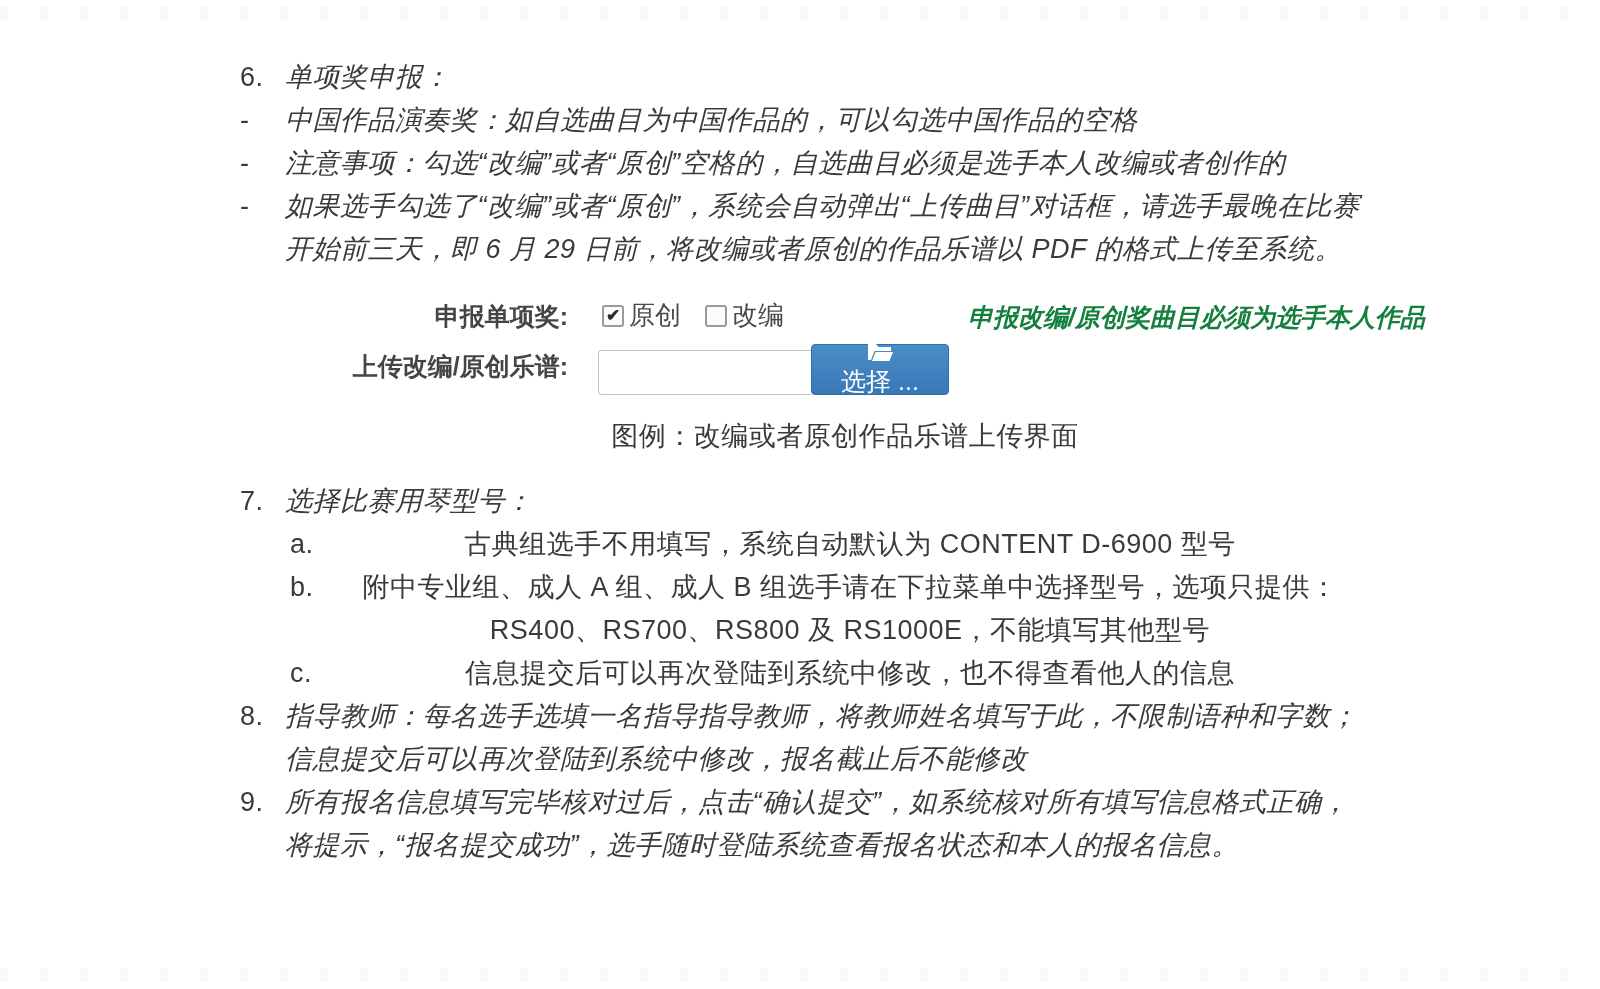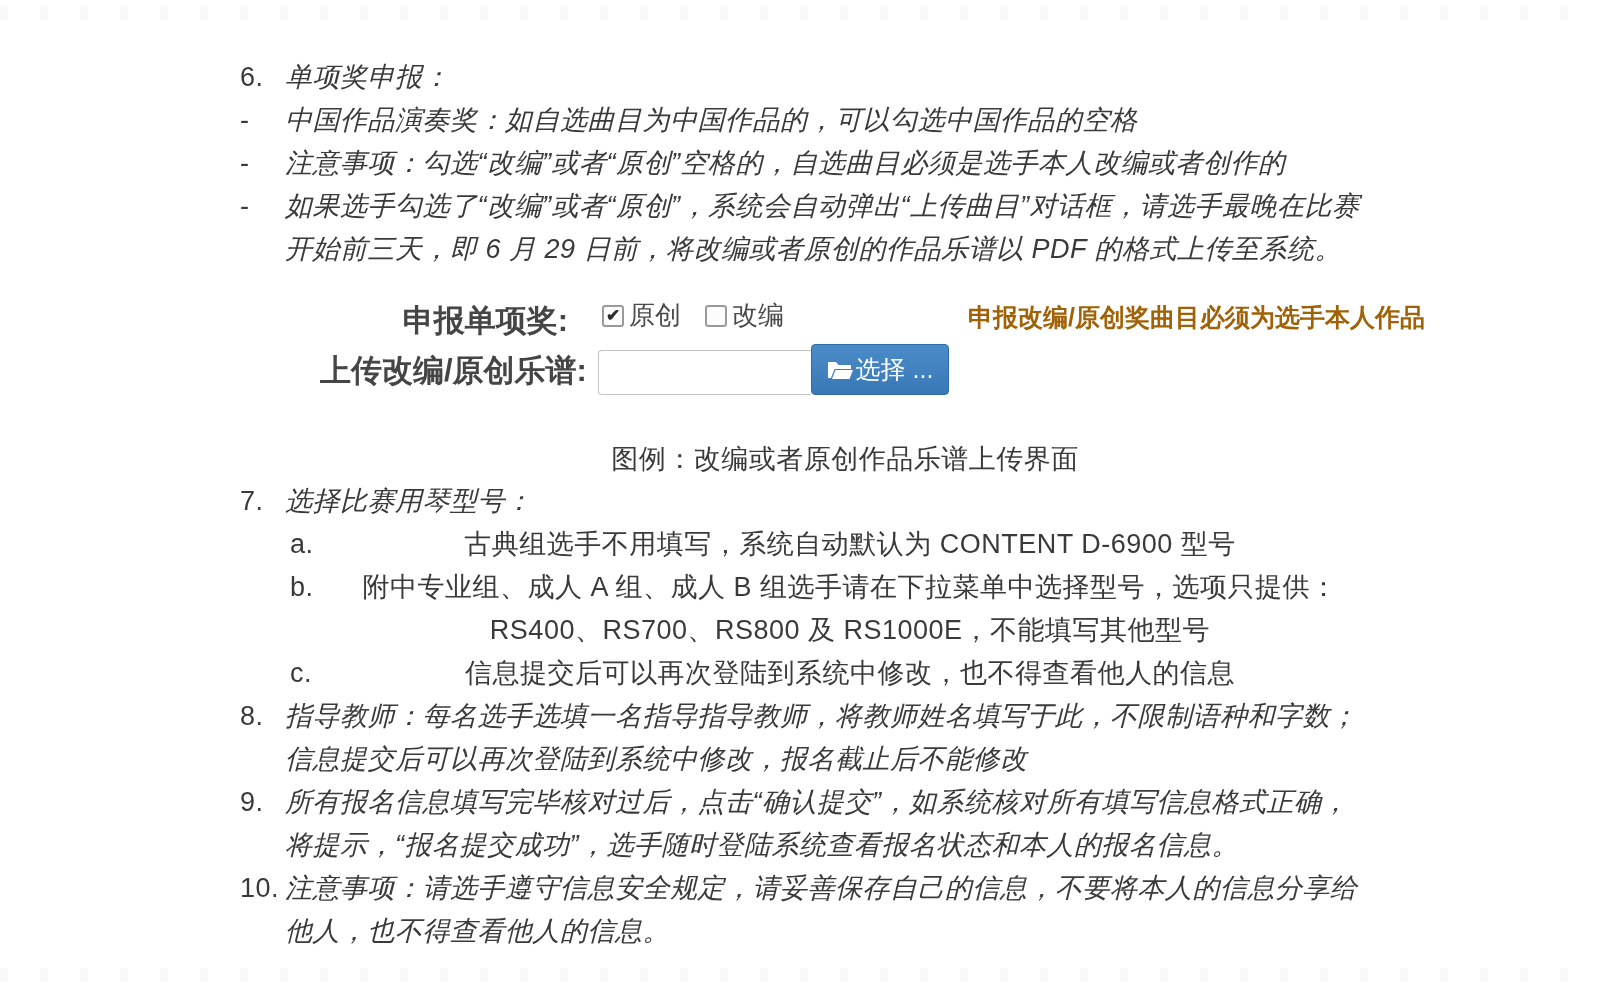--- a/index.html
+++ b/index.html
@@ -32,35 +32,35 @@
     letter-spacing: .5px;
   }
   .num { width: 45px; flex: none; }
   .txt { width: 1085px; font-style: italic; }
   .sub-letter { width: 40px; flex: none; }
   .sub-txt { width: 1040px; text-align: center; }
 
   .caption {
     position: absolute;
     left: 280px;
-    top: 438px;
+    top: 415px;
     width: 1130px;
     text-align: center;
     font-size: 27px;
     line-height: 43px;
     letter-spacing: .5px;
   }
 
   
   .form-label {
     position: absolute;
     left: 320px;
     width: 248px;
     text-align: right;
-    font-size: 31px;
+    font-size: 25px;
     font-weight: bold;
     color: #454545;
     white-space: nowrap;
   }
   .form-label.award { top: 300px; }
   .form-label.upload { top: 350px; }
 
   .checks {
     position: absolute;
     left: 602px;
@@ -87,22 +87,23 @@
     margin-right: 5px;
     line-height: 1;
   }
 
   .form-note {
     position: absolute;
     left: 968px;
     top: 301px;
     font-size: 25px;
     font-weight: bold;
-    color: #a16207;
+    color: #15803d;
     white-space: nowrap;
+    font-style: italic;
   }
 
   .input-group {
     position: absolute;
     left: 598px;
     top: 344px;
     display: flex;
     align-items: flex-end;
     height: 51px;
   }
@@ -128,20 +129,21 @@
     border: 1px solid #2f6da8;
     border-radius: 4px;
     color: #ffffff;
     font-size: 25px;
     font-family: "Liberation Sans", sans-serif;
     display: flex;
     align-items: center;
     justify-content: center;
     gap: 2px;
     cursor: pointer;
+    flex-direction: column;
   }
   .choose-btn svg { display: block; }
 </style>
 </head>
 <body>
 
 <div class="page">
 
   <div class="scan-strip top"></div>
   <div class="scan-strip bottom"></div>
@@ -218,18 +220,14 @@
   <div class="line" style="left:240px; top:695px;">
     <span class="num">8.</span>
     <span class="txt">指导教师：每名选手选填一名指导指导教师，将教师姓名填写于此，不限制语种和字数；信息提交后可以再次登陆到系统中修改，报名截止后不能修改</span>
   </div>
 
   <div class="line" style="left:240px; top:781px;">
     <span class="num">9.</span>
     <span class="txt">所有报名信息填写完毕核对过后，点击“确认提交”，如系统核对所有填写信息格式正确，将提示，“报名提交成功”，选手随时登陆系统查看报名状态和本人的报名信息。</span>
   </div>
 
-  <div class="line" style="left:240px; top:867px;">
-    <span class="num">10.</span>
-    <span class="txt">注意事项：请选手遵守信息安全规定，请妥善保存自己的信息，不要将本人的信息分享给他人，也不得查看他人的信息。</span>
-  </div>
 
 </div>
 
 </body></html>

